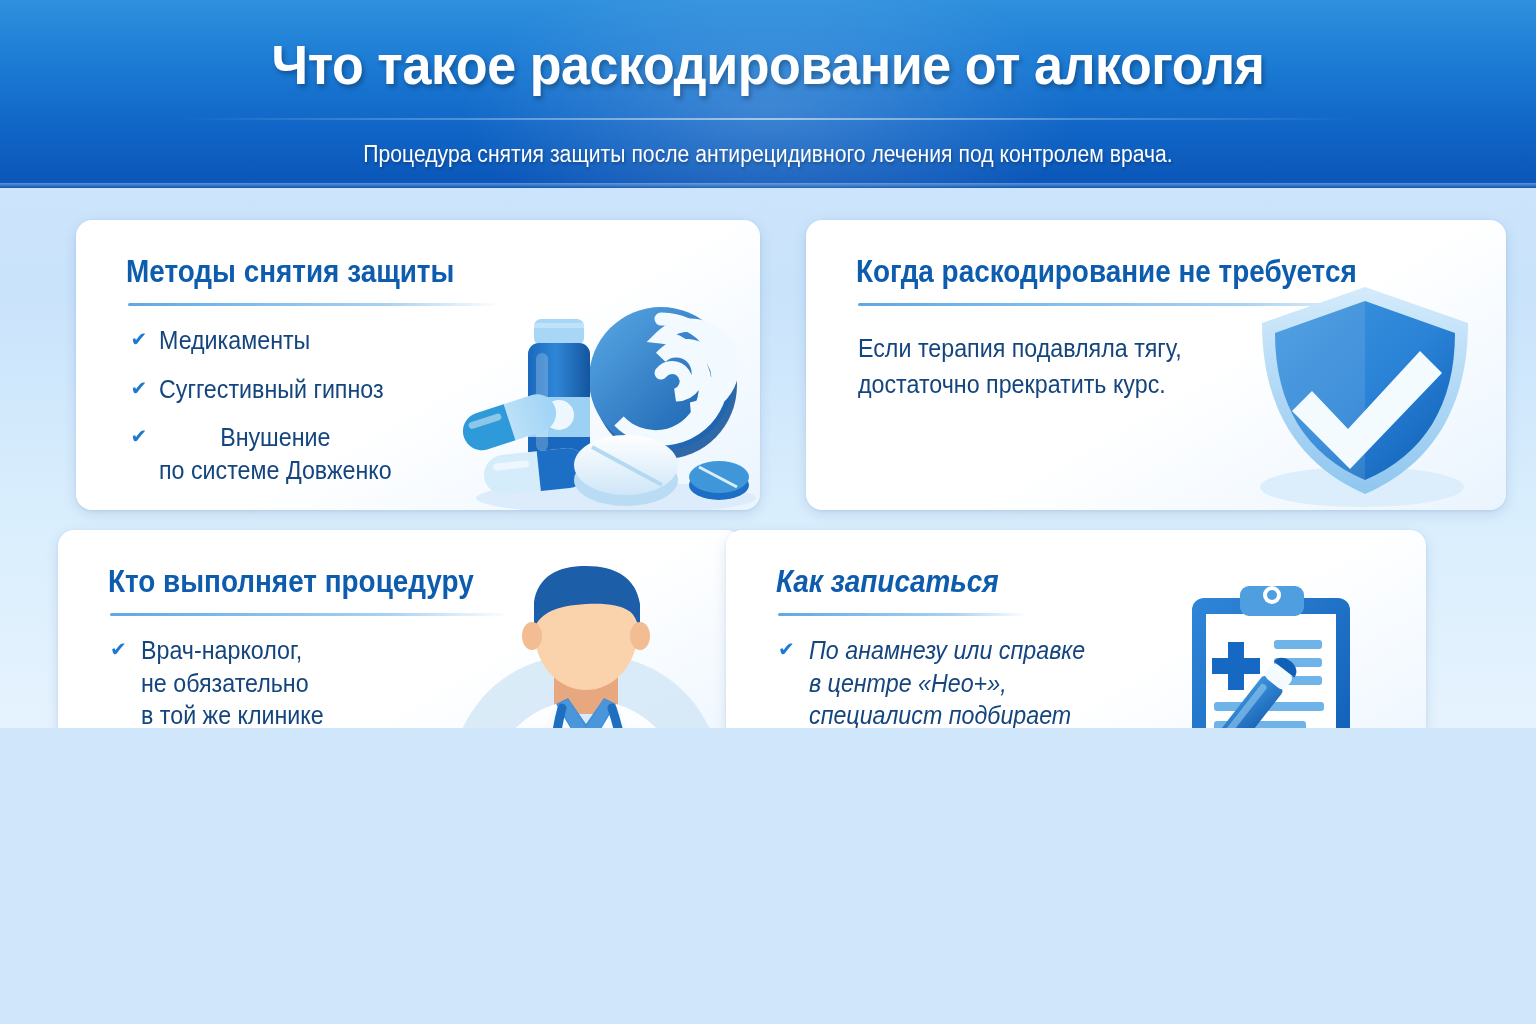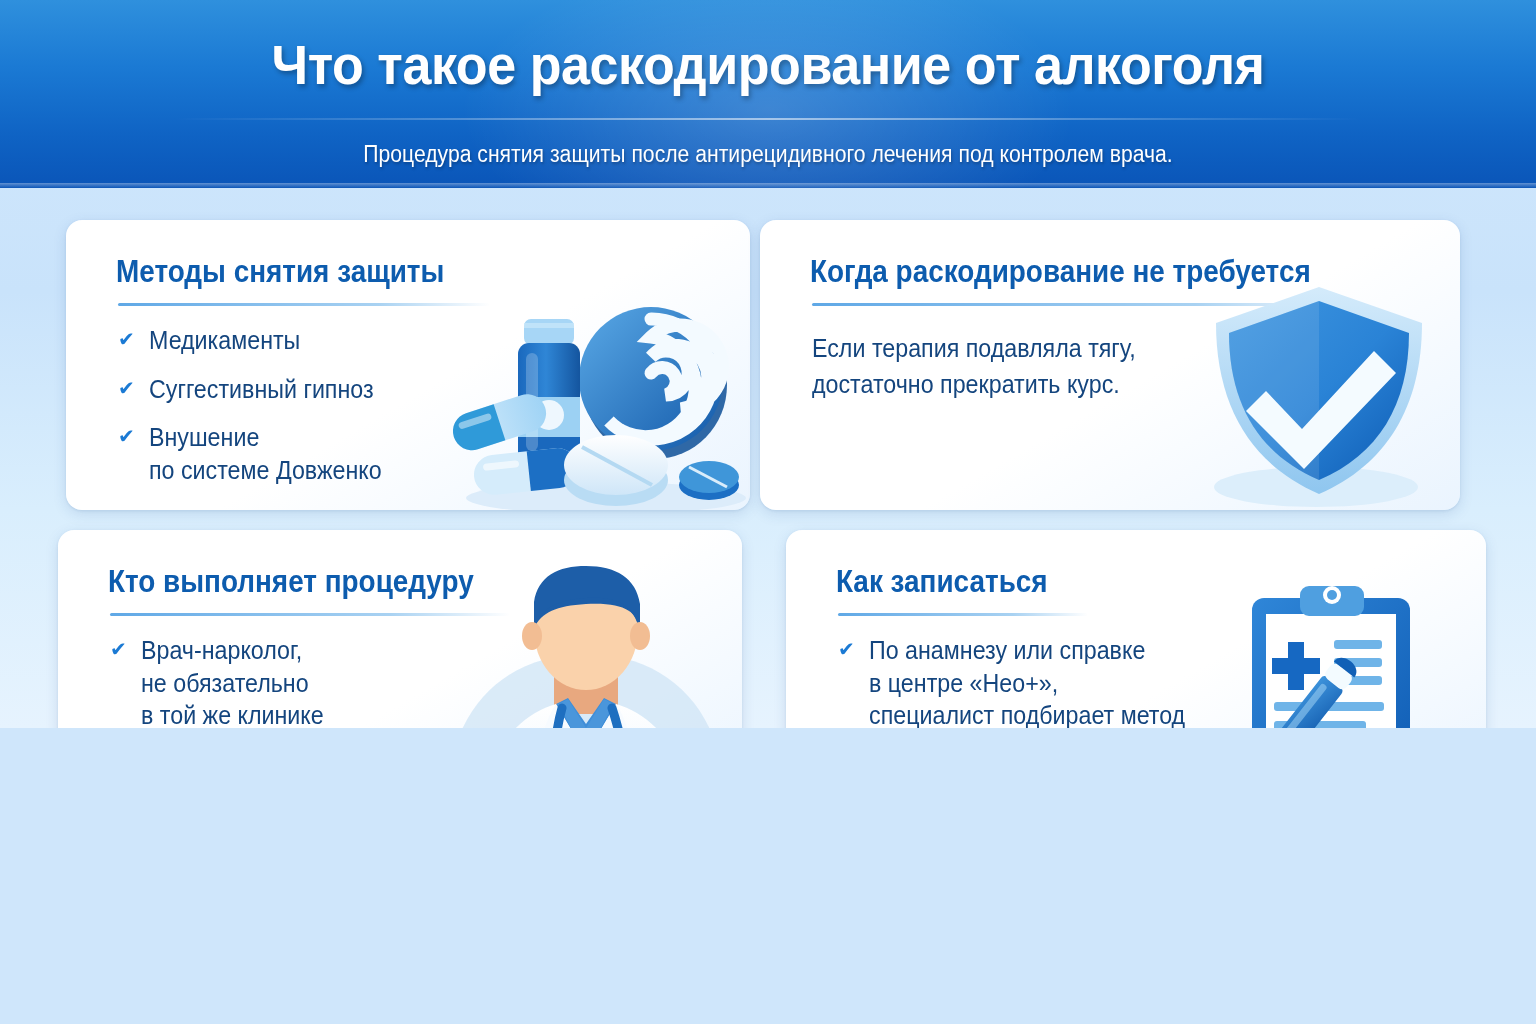--- a/index.html
+++ b/index.html
@@ -50,24 +50,24 @@
     white-space:nowrap;
   }
 
   
   .card{
     position:absolute;border-radius:16px;
     background:linear-gradient(150deg,#ffffff 0%,#ffffff 55%,#f3f9ff 80%,#eaf4fe 100%);
     box-shadow:0 4px 14px rgba(20,70,140,.13), 0 1px 3px rgba(20,70,140,.10);
     overflow:hidden;
   }
-  #card1{left:66px;top:220px;width:684px;height:290px;}
-  #card2{left:760px;top:220px;width:700px;height:290px;}
+  #card1{left:76px;top:220px;width:684px;height:290px;text-align:center;}
+  #card2{left:806px;top:220px;width:700px;height:290px;}
   #card3{left:58px;top:530px;width:684px;height:280px;}
-  #card4{left:786px;top:530px;width:700px;height:280px;}
+  #card4{left:726px;top:530px;width:700px;height:280px;font-style:italic;}
 
   .card-title{
     position:absolute;left:50px;top:34px;
     font-size:31px;font-weight:bold;color:#0d5cae;
     transform:scaleX(.90);transform-origin:left center;
     white-space:nowrap;
     text-shadow:0 1px 1px rgba(255,255,255,.9);
   }
   .card-rule{
     position:absolute;left:52px;height:3px;border-radius:2px;

